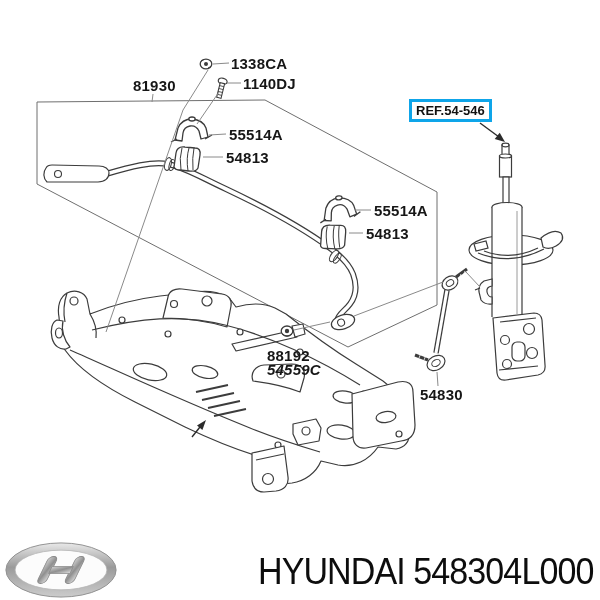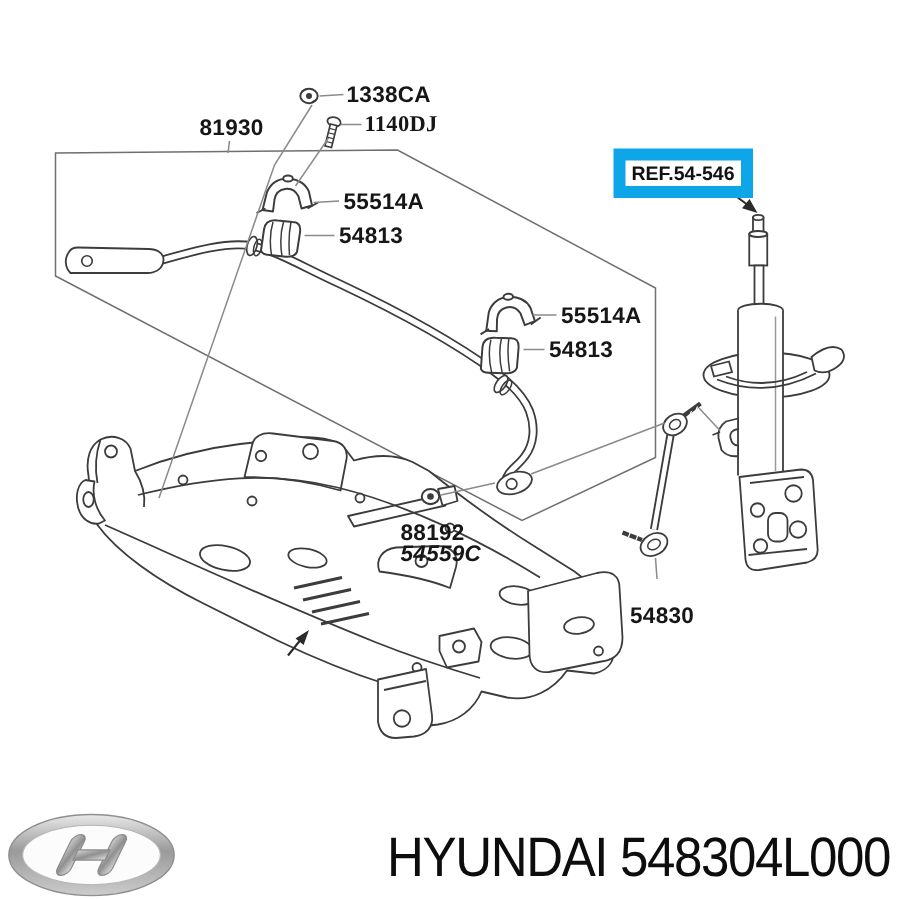--- a/index.html
+++ b/index.html
@@ -2,21 +2,21 @@
 <html><head>
 <meta charset="utf-8">
 <style>
   html,body{margin:0;padding:0;}
   body{width:600px;height:600px;background:#ffffff;position:relative;overflow:hidden;
        font-family:"Liberation Sans","DejaVu Sans",sans-serif;}
   .stage{position:absolute;left:0;top:0;width:600px;height:600px;text-align:center;}
   svg{position:absolute;left:0;top:0;}
   .callout{position:absolute;font-size:15px;font-weight:bold;color:#161616;white-space:nowrap;
            letter-spacing:0.2px;}
-  .refbox{position:absolute;font-size:13px;font-weight:bold;color:#111;border:8px solid #0ea5e9;
+  .refbox{position:absolute;font-size:13px;font-weight:bold;color:#111;border:3px solid #0ea5e9;
           padding:1px 4px;background:#fff;white-space:nowrap;}
   .footer-title{position:absolute;left:258px;top:551px;font-size:37px;color:#0d0d0d;
                 letter-spacing:-1px;white-space:nowrap;transform:scaleX(0.92);transform-origin:left top;}
   .logo-wrap{position:absolute;left:2px;top:541px;width:118px;height:58px;}
 </style>
 </head>
 <body>
 
 <div class="stage">
 
@@ -170,30 +170,30 @@
   </g>
   <g>
     <line x1="480" y1="123" x2="499" y2="137" stroke="#2b2b2b" stroke-width="1.4"></line>
     <polygon points="505,142 494.7,138.9 499.7,132.7" fill="#2b2b2b"></polygon>
     <line x1="192" y1="437" x2="200" y2="427" stroke="#2b2b2b" stroke-width="1.4"></line>
     <polygon points="206,420 197,425.6 202.4,430" fill="#2b2b2b"></polygon>
   </g>
 </svg>
 
 <div class="callout" style="left:231px;top:55px;">1338CA</div>
-<div class="callout" style="left:243px;top:75px;font-family:Liberation Serif, serif;">1140DJ</div>
+<div class="callout" style="left:243px;top:75px;">1140DJ</div>
 <div class="callout" style="left:133px;top:77px;">81930</div>
 <div class="callout" style="left:229px;top:126px;">55514A</div>
 <div class="callout" style="left:226px;top:149px;">54813</div>
 <div class="refbox" style="left:409px;top:99px;">REF.54-546</div>
 <div class="callout" style="left:374px;top:202px;">55514A</div>
 <div class="callout" style="left:366px;top:225px;">54813</div>
 <div class="callout" style="left:267px;top:347px;">88192</div>
 <div class="callout" style="left:267px;top:361px;font-style:italic;">54559C</div>
-<div class="callout" style="left:420px;top:386px;margin-top:16px;">54830</div>
+<div class="callout" style="left:420px;top:386px;">54830</div>
 
 <div class="logo-wrap">
   <svg width="118" height="58" viewBox="0 0 120 60">
     <defs>
       <linearGradient id="lgRing" x1="0" y1="0" x2="0" y2="1">
         <stop offset="0" stop-color="#e9e9e9"></stop>
             <stop offset="0.45" stop-color="#9a9a9a"></stop>
             <stop offset="1" stop-color="#cccccc"></stop>
       </linearGradient>
       <linearGradient id="lgH" x1="0" y1="0" x2="1" y2="1">

